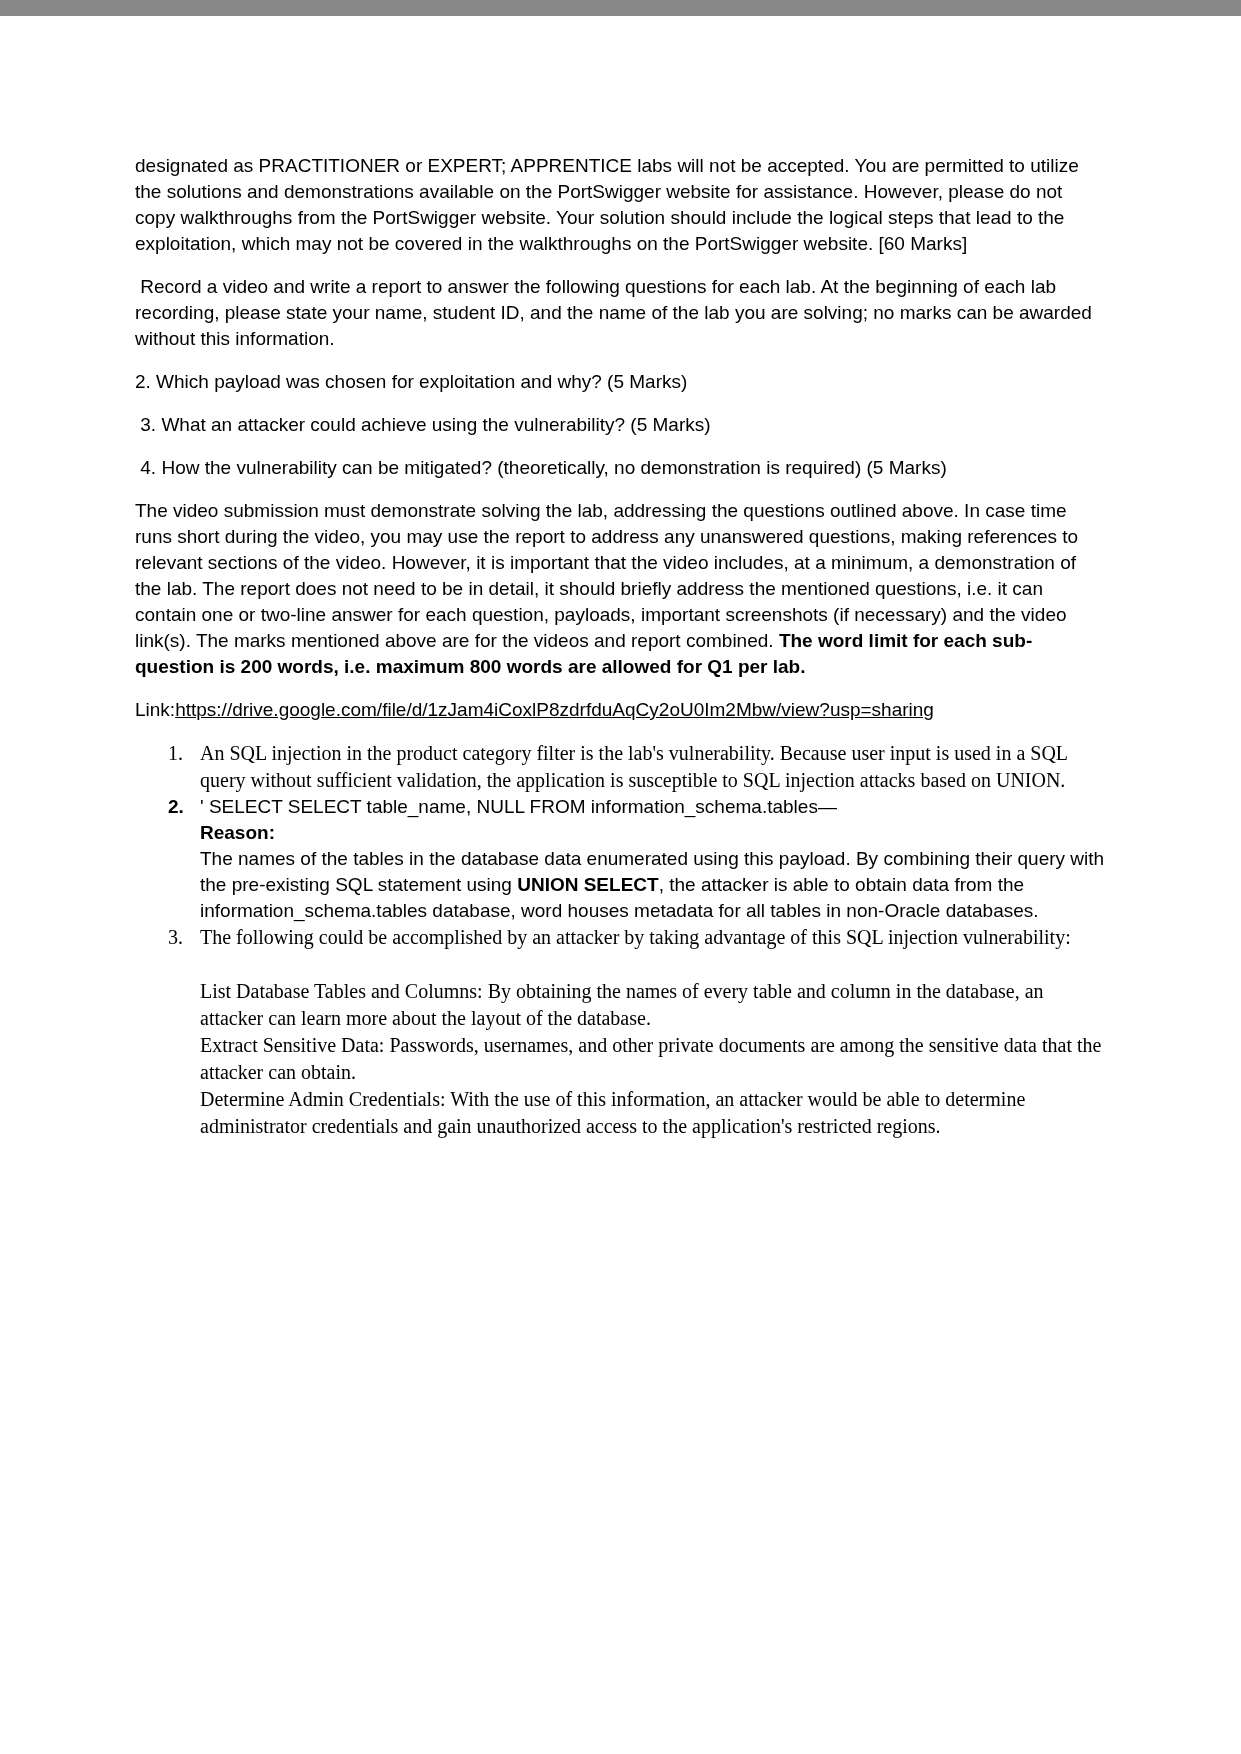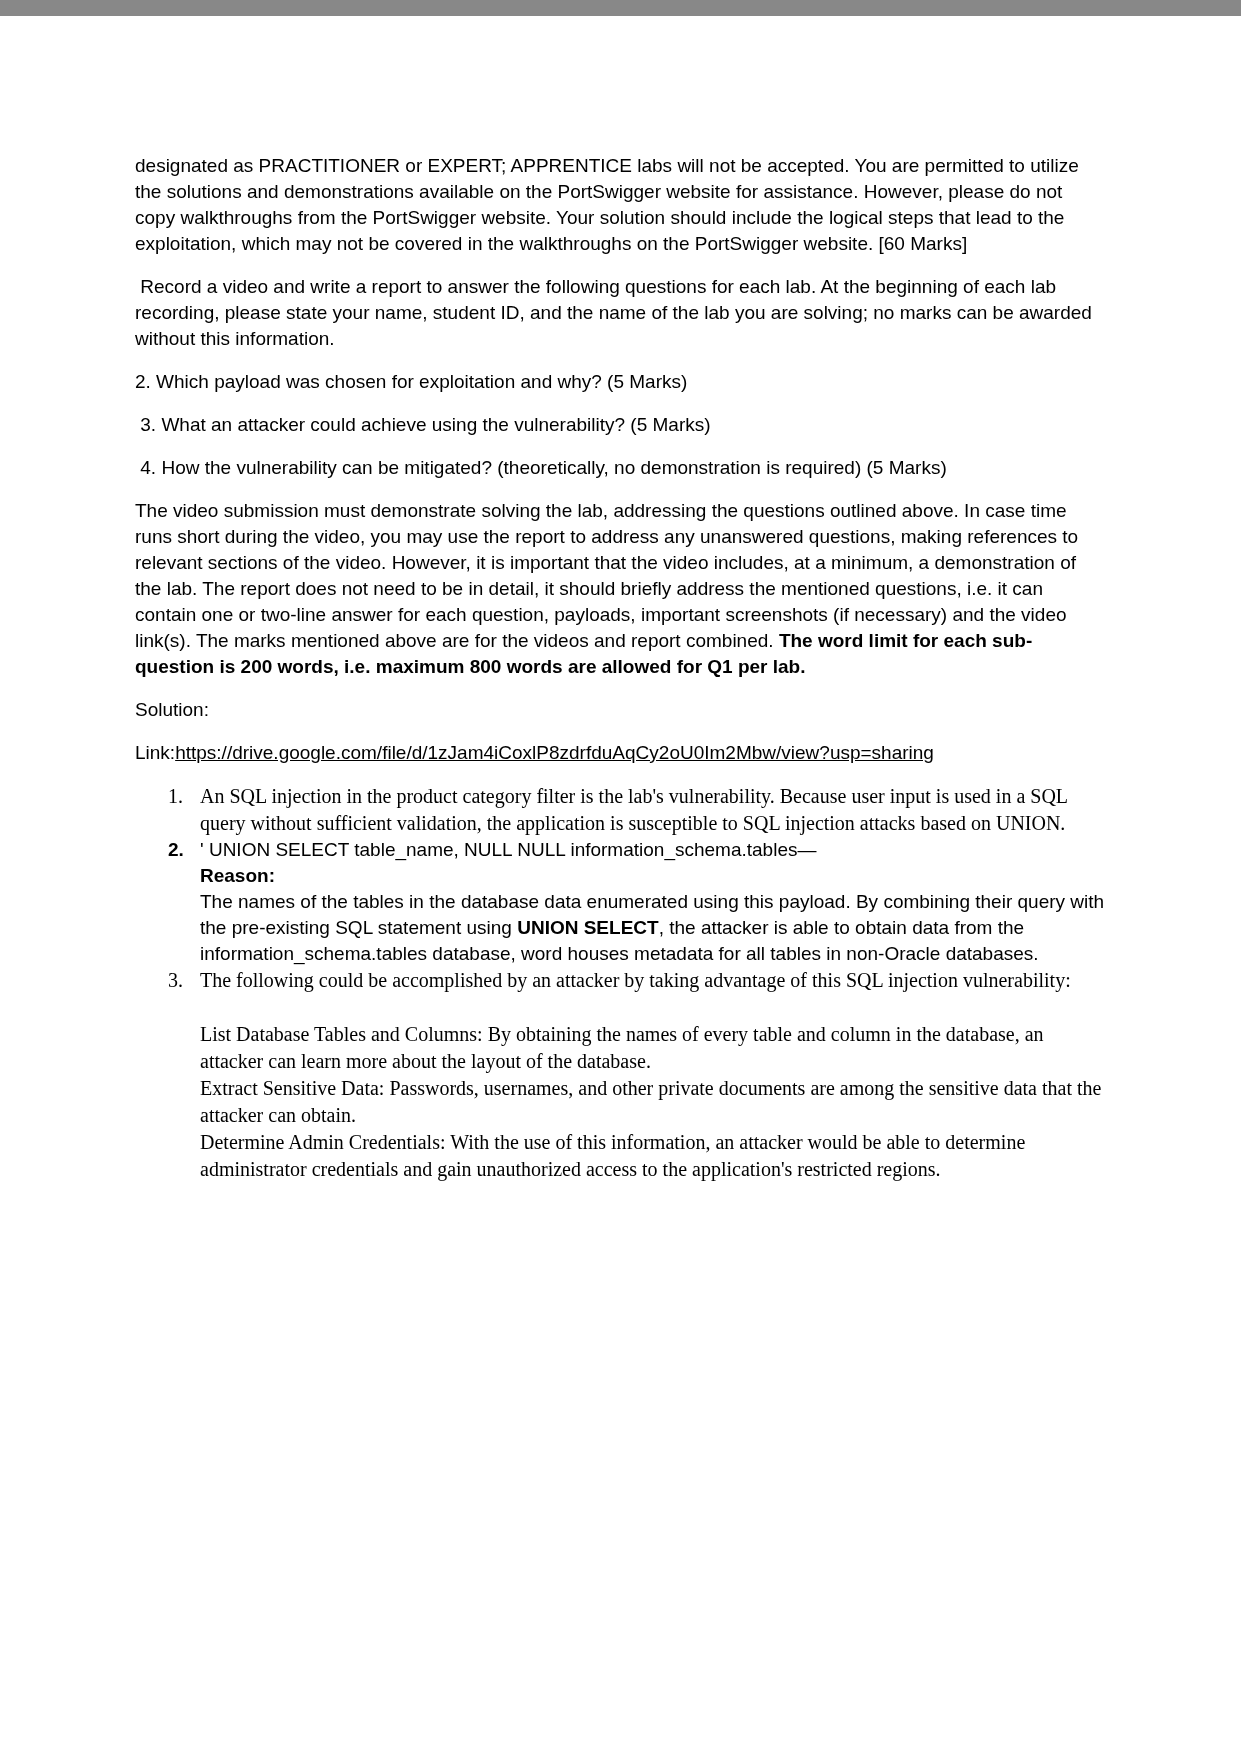--- a/index.html
+++ b/index.html
@@ -31,36 +31,35 @@
   <p class="sans"><span>designated as PRACTITIONER or EXPERT; APPRENTICE labs will not be accepted. You are permitted to utilize the solutions and demonstrations available on the PortSwigger website for assistance. However, please do not copy walkthroughs from the PortSwigger website. Your solution should include the logical steps that lead to the exploitation, which may not be covered in the walkthroughs on the PortSwigger website. [60 Marks]</span></p>
 
   <p class="sans"><span> Record a video and write a report to answer the following questions for each lab. At the beginning of each lab recording, please state your name, student ID, and the name of the lab you are solving; no marks can be awarded without this information.</span></p>
 
   <p class="sans">2. Which payload was chosen for exploitation and why? (5 Marks)</p>
   <p class="sans"> 3. What an attacker could achieve using the vulnerability? (5 Marks)</p>
   <p class="sans"> 4. How the vulnerability can be mitigated? (theoretically, no demonstration is required) (5 Marks)</p>
 
   <p class="sans"><span>The video submission must demonstrate solving the lab, addressing the questions outlined above. In case time runs short during the video, you may use the report to address any unanswered questions, making references to relevant sections of the video. However, it is important that the video includes, at a minimum, a demonstration of the lab. The report does not need to be in detail, it should briefly address the mentioned questions, i.e. it can contain one or two-line answer for each question, payloads, important screenshots (if necessary) and the video link(s). The marks mentioned above are for the videos and report combined. </span><span class="b">The word limit for each sub-question is 200 words, i.e. maximum 800 words are allowed for Q1 per lab.</span></p>
 
-  <p class="sans">Solution:</p>
 
 
   <p class="sans"><span>Link:</span><a class="link">https://drive.google.com/file/d/1zJam4iCoxlP8zdrfduAqCy2oU0Im2Mbw/view?usp=sharing</a></p>
 
   <div class="list">
 
     <div class="list-item">
       <div class="marker marker-serif">1.</div>
       <div class="item-content serif"><span>An SQL injection in the product category filter is the lab's vulnerability. Because user input is used in a SQL query without sufficient validation, the application is susceptible to SQL injection attacks based on UNION.</span></div>
     </div>
 
     <div class="list-item">
       <div class="marker marker-bold-sans">2.</div>
       <div class="item-content sans">
-        <div><span>' UNION SELECT table_name, NULL NULL information_schema.tables—</span></div>
+        <div><span>' SELECT SELECT table_name, NULL FROM information_schema.tables—</span></div>
         <div><span class="b">Reason:</span></div>
         <div><span>The names of the tables in the database data enumerated using this payload. By combining their query with the pre-existing SQL statement using </span><span class="b">UNION SELECT</span><span>, the attacker is able to obtain data from the information_schema.tables database, word houses metadata for all tables in non-Oracle databases.</span></div>
       </div>
     </div>
 
     <div class="list-item">
       <div class="marker marker-serif">3.</div>
       <div class="item-content serif"><span>The following could be accomplished by an attacker by taking advantage of this SQL injection vulnerability:</span></div>
     </div>
 

